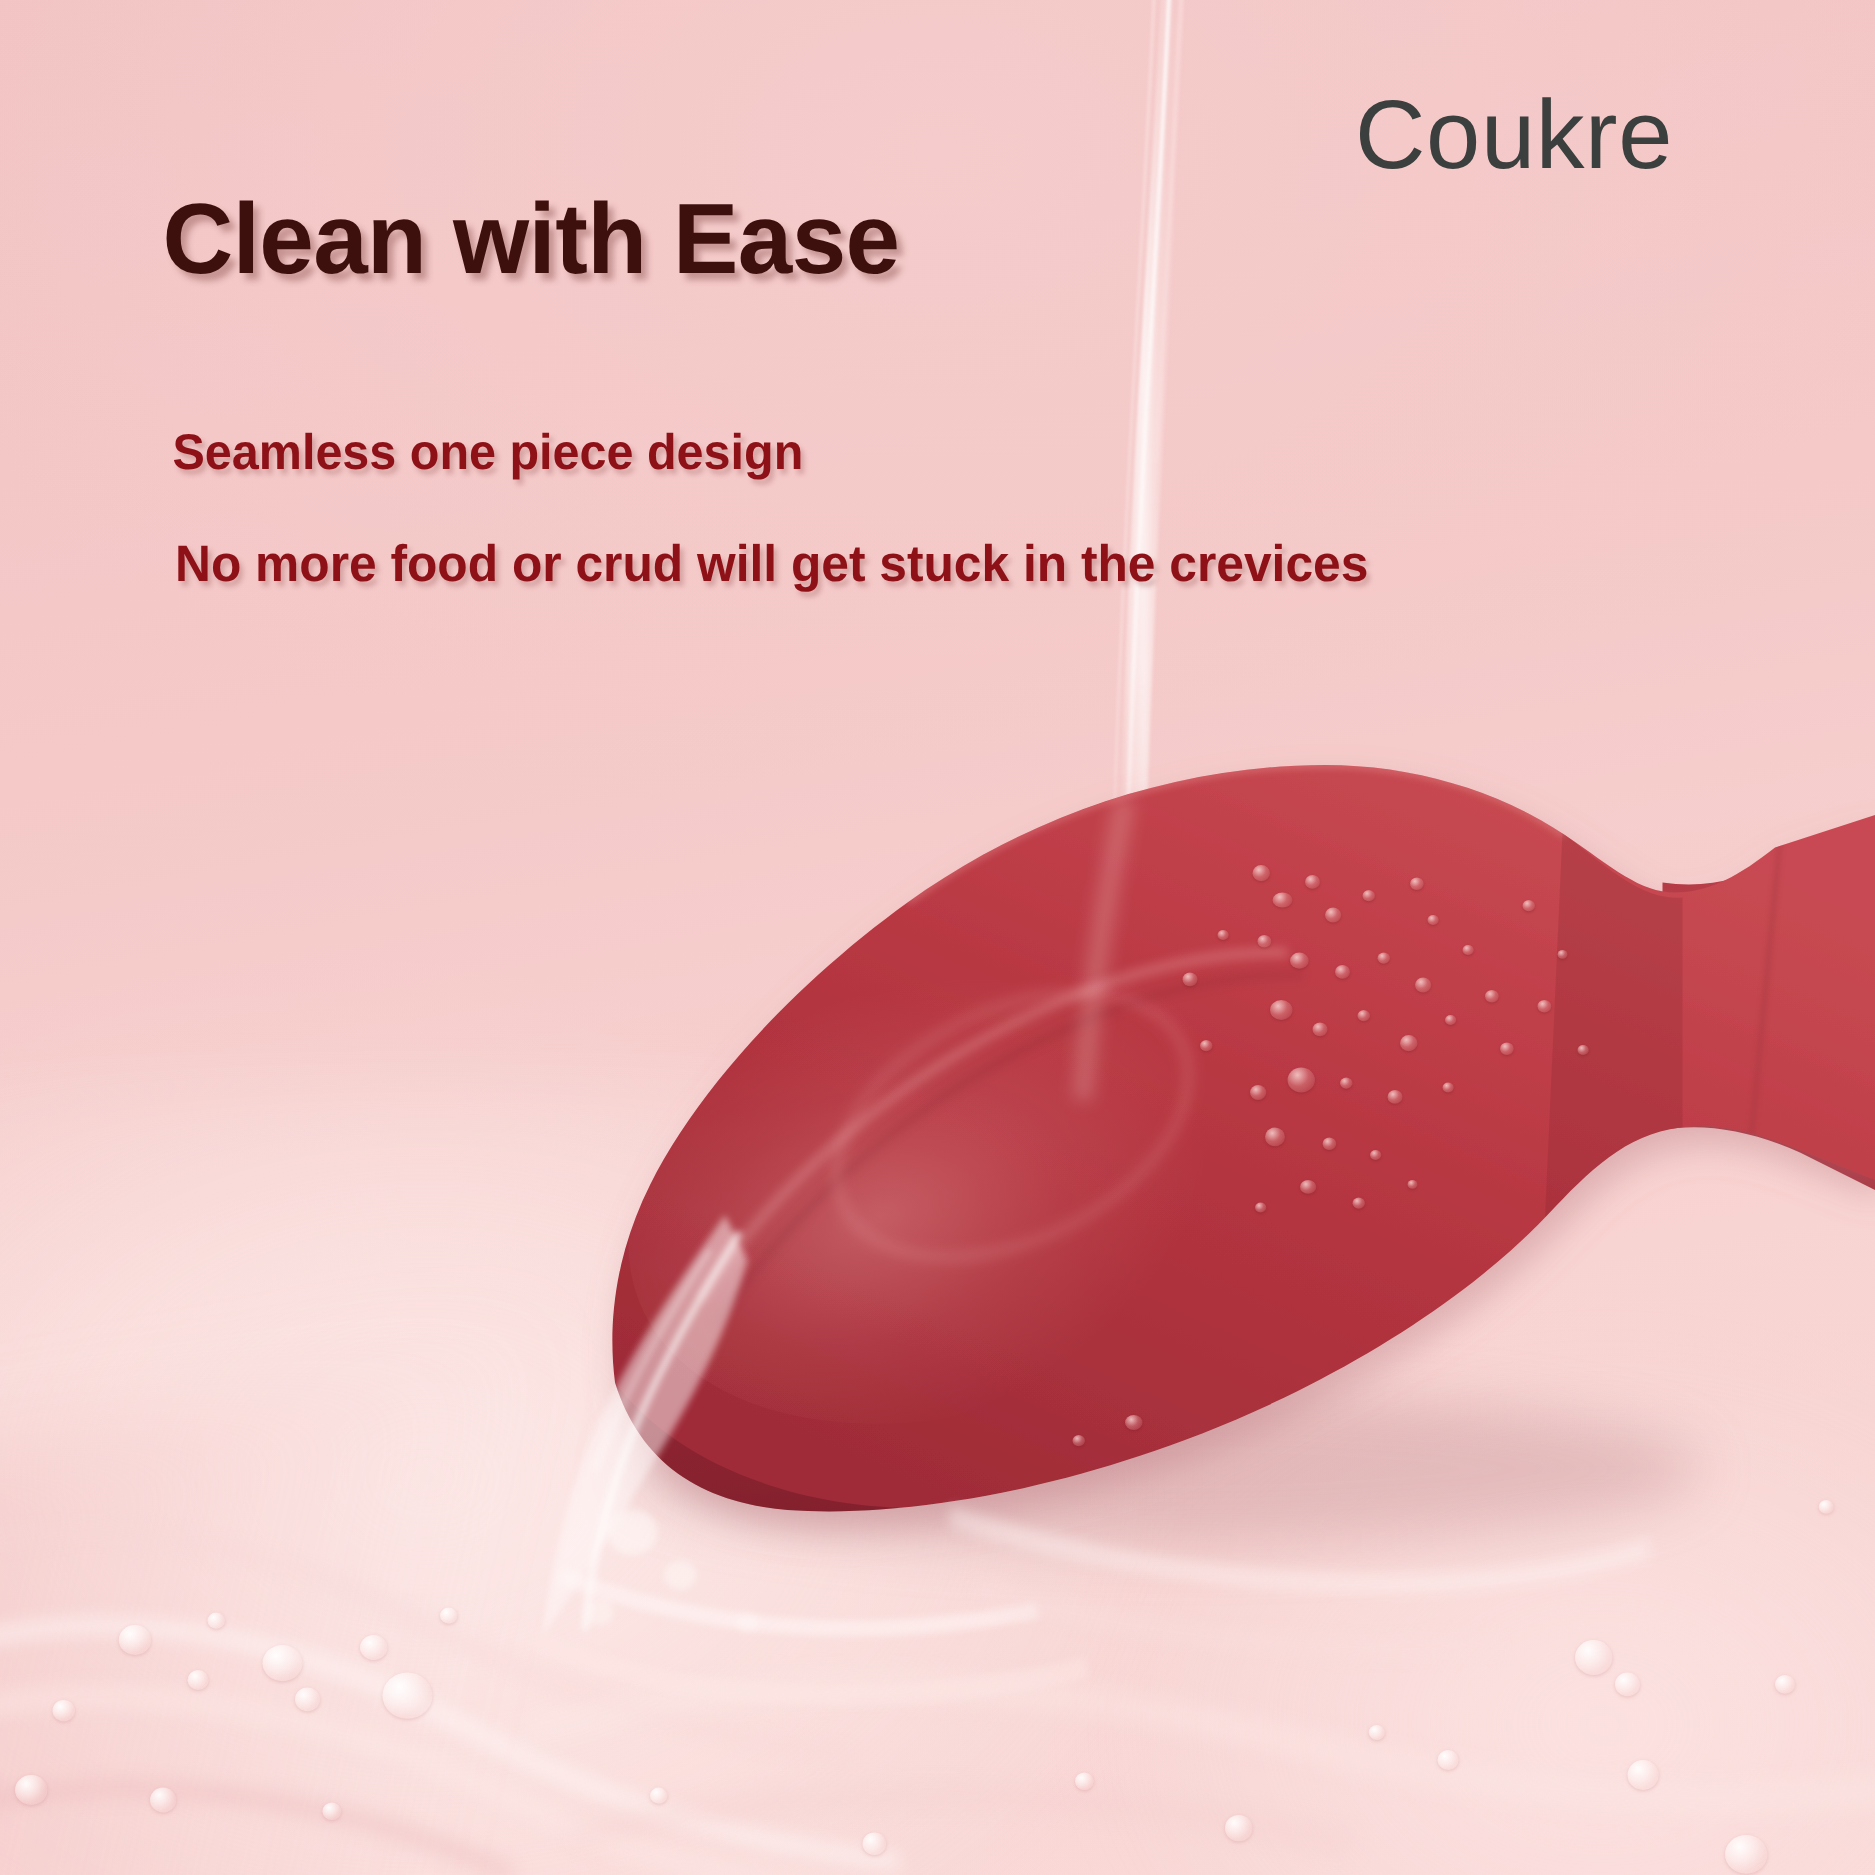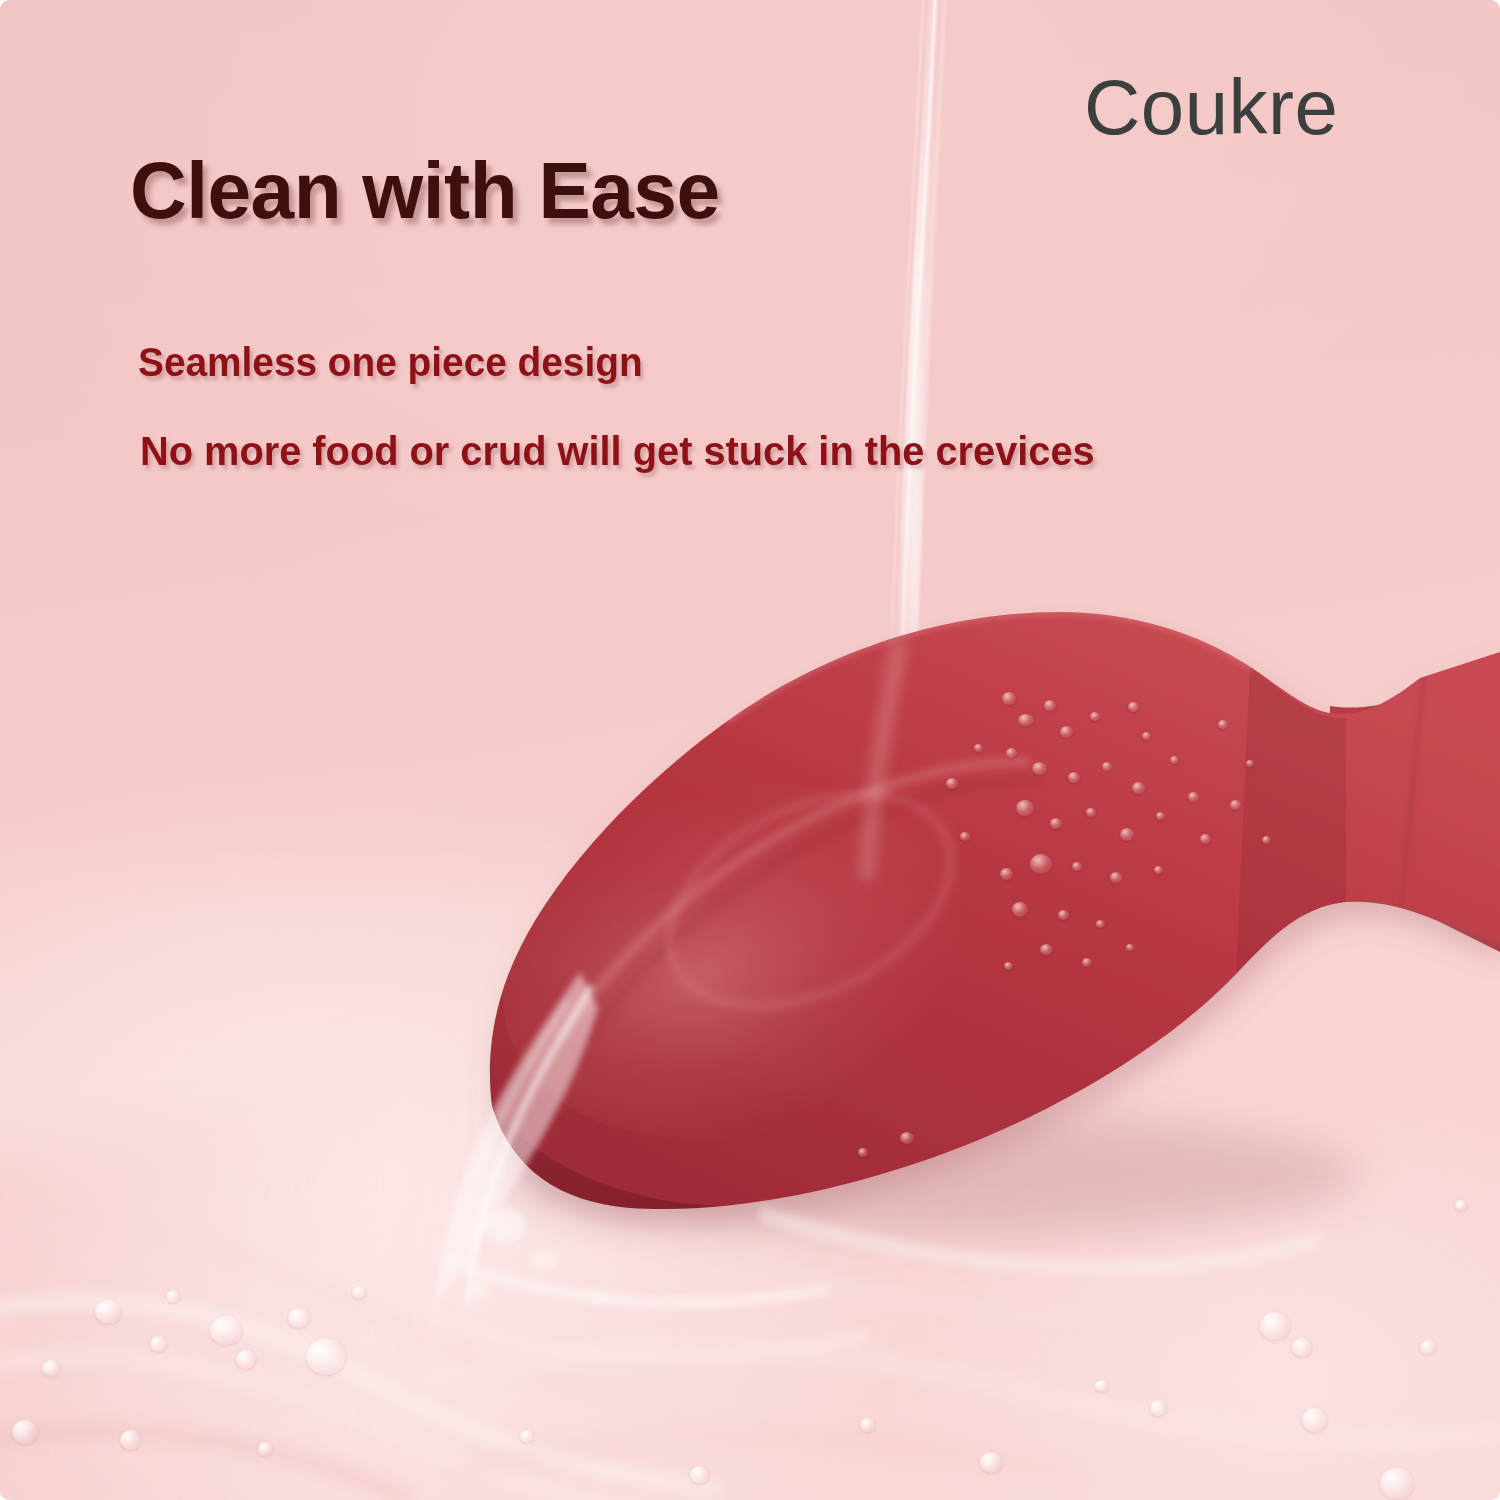--- a/index.html
+++ b/index.html
@@ -7,21 +7,20 @@
     padding: 0;
     background: #ffffff;
   }
   #stage {
     position: relative;
     width: 1500px;
     height: 1500px;
     overflow: hidden;
     font-family: "Liberation Sans", sans-serif;
     background: #f3c6c6;
-    border-radius: 10px;
   }
 
   
   .bg-base {
     position: absolute;
     inset: 0;
     background:
       radial-gradient(ellipse 1100px 900px at 18% 88%, #fadcda 0%, rgba(250,220,218,0) 62%),
       radial-gradient(ellipse 900px 700px at 85% 95%, #f9d6d5 0%, rgba(249,214,213,0) 60%),
       radial-gradient(ellipse 1200px 800px at 50% 8%, #f5cccb 0%, rgba(245,204,203,0) 70%),

